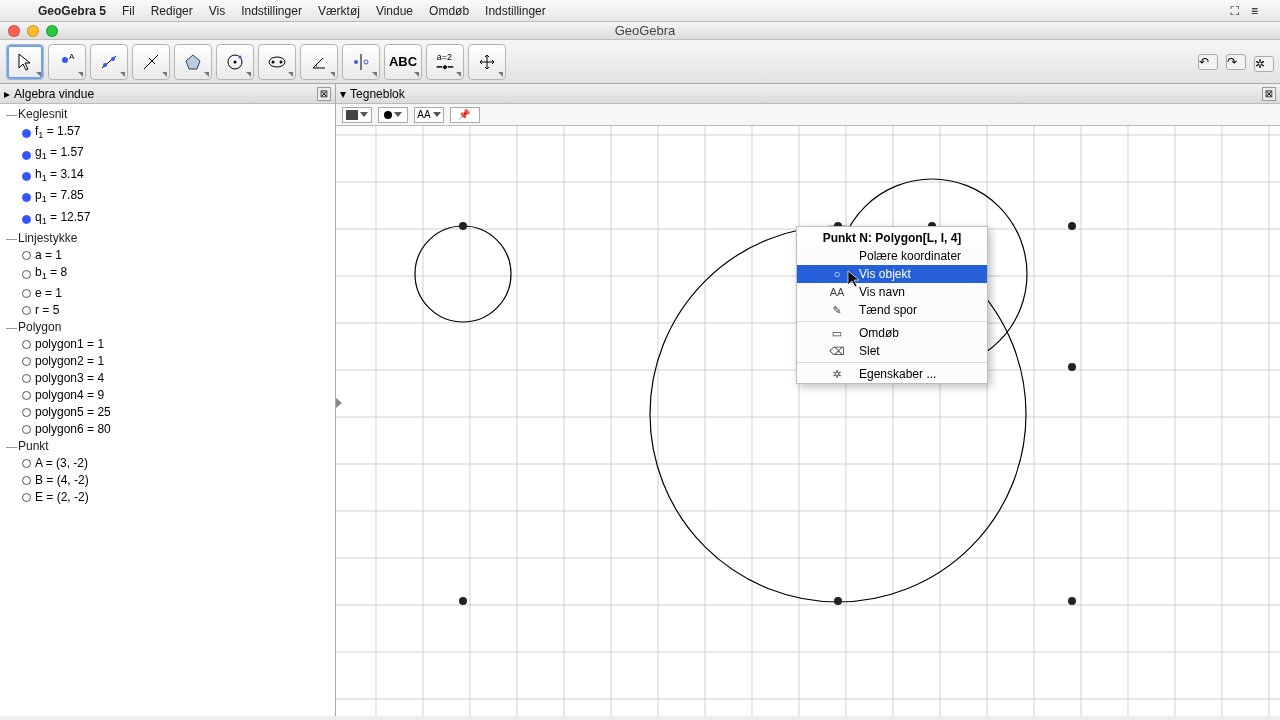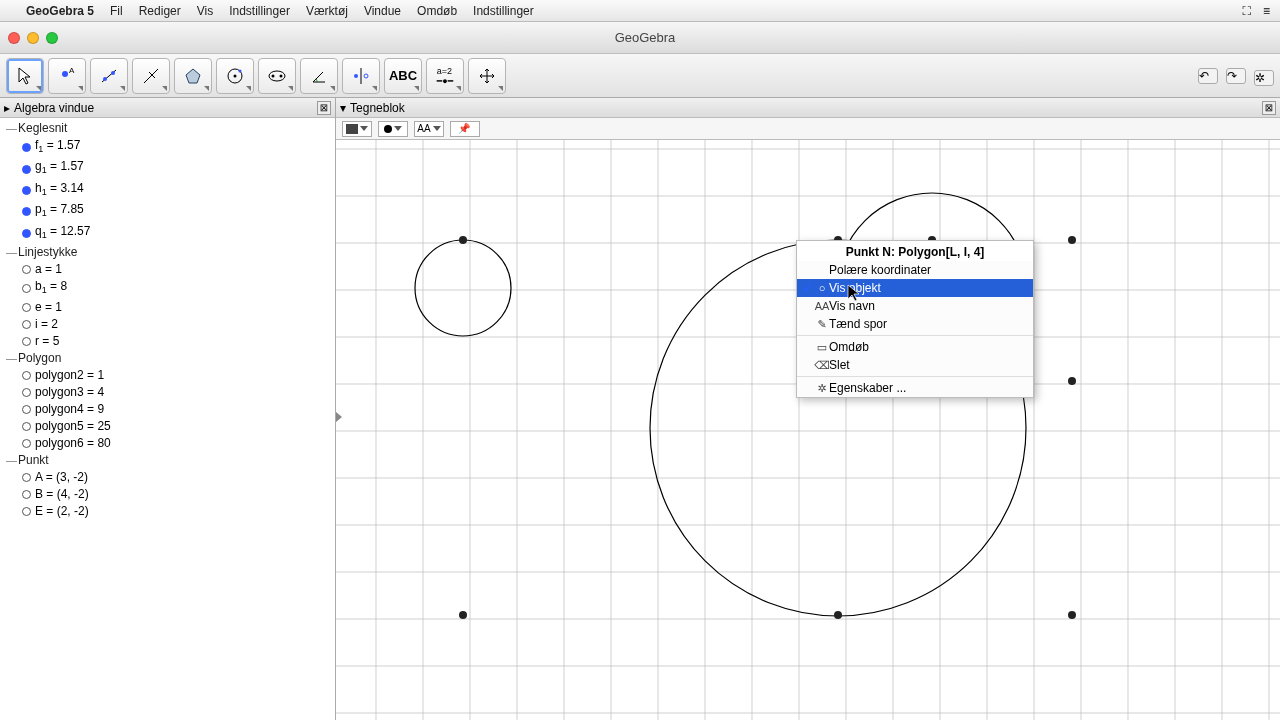--- a/index.html
+++ b/index.html
@@ -1,26 +1,26 @@
 <!DOCTYPE html>
 <html><head>
 <meta charset="utf-8">
 <style>
 * { margin: 0; padding: 0; box-sizing: border-box; font-family: -apple-system, "Lucida Grande", Arial, sans-serif; }
 body { width: 1280px; height: 720px; background: #ededed; overflow: hidden; font-size: 12px; }
 
 
-.menubar { height: 22px; background: linear-gradient(#fafafa,#e6e6e6); border-bottom: 1px solid #bbb; display: flex; align-items: center; padding: 0 10px; gap: 16px; }
+.menubar { height: 22px; background: linear-gradient(#fafafa,#e6e6e6); border-bottom: 1px solid #bbb; display: flex; align-items: center; padding: 0 22px; gap: 16px; }
 .menubar .apple { font-size: 14px; }
 .menubar .item { color: #222; }
 .menubar .bold { font-weight: bold; }
 .menubar .right { margin-left: auto; display:flex; gap: 12px; align-items:center;}
 
 
-.titlebar { height: 32px; background: linear-gradient(#f6f6f6,#dcdcdc); border-bottom: 1px solid #bfbfbf; display: flex; align-items: center; padding-left: 8px; }
+.titlebar { height: 18px; background: linear-gradient(#f6f6f6,#dcdcdc); border-bottom: 1px solid #bfbfbf; display: flex; align-items: center; padding-left: 8px; }
 .traffic { display: flex; gap: 7px; margin-right: 12px; }
 .traffic .dot { width: 12px; height: 12px; border-radius: 50%; border: 0.5px solid rgba(0,0,0,.2);}
 .dot.red { background: #ff5f57; }
 .dot.yellow { background: #febc2e; }
 .dot.green { background: #28c840; }
 .titlebar .title { flex: 1; text-align: center; color: #444; font-size: 13px; padding-right: 60px;}
 
 
 .toolbar { height: 44px; background: linear-gradient(#f7f7f7,#e2e2e2); border-bottom: 1px solid #aaa; display: flex; align-items: center; padding: 0 6px; gap: 4px; }
 .toolbtn { width: 38px; height: 36px; border: 1px solid #b5b5b5; border-radius: 4px; background: linear-gradient(#fff,#eaeaea); display:flex; align-items:center; justify-content:center; position:relative;}
@@ -50,23 +50,23 @@
 .panel-right { flex:1; display:flex; flex-direction:column; }
 .stylebar { height:22px; border-bottom:1px solid #bbb; display:flex; align-items:center; padding:0 6px; gap:6px; background:#f6f6f6;}
 .styleitem { width:30px;height:16px;border:1px solid #aaa;background:#fff;display:flex;align-items:center;justify-content:center;font-size:10px;}
 .styleitem .tri { margin-left:2px;width:0;height:0;border-left:4px solid transparent;border-right:4px solid transparent;border-top:5px solid #555;}
 
 
 .canvas { flex:1; position:relative; overflow:hidden; background:#fff; }
 .canvas svg { position:absolute; inset:0; }
 
 
-.ctxmenu { position:absolute; left:460px; top:100px; width:238px; background:#fcfcfc; border:1px solid #bcbcbc; box-shadow: 3px 3px 8px rgba(0,0,0,.25); font-size:12px; z-index:20;}
+.ctxmenu { position:absolute; left:460px; top:100px; width:192px; background:#fcfcfc; border:1px solid #bcbcbc; box-shadow: 3px 3px 8px rgba(0,0,0,.25); font-size:12px; z-index:20;}
 .ctxmenu .hdr { font-weight:bold; padding: 4px 8px 2px; text-align:center; background:#fff;}
-.ctxmenu .mi { display:flex; align-items:center; padding: 2px 6px; gap:0; height:18px;}
+.ctxmenu .mi { display:flex; align-items:center; padding: 2px 6px; gap:15px; height:18px;}
 .ctxmenu .mi .chk { width:12px; color:#2060ff; font-weight:bold; }
 .ctxmenu .mi .ico { width:14px;height:14px;display:flex;align-items:center;justify-content:center;font-size:11px;color:#444;}
 .ctxmenu .mi.sel { background:#2560d8; color:#fff; }
 .ctxmenu .mi.sel .ico { color:#fff; }
 .ctxmenu hr { border:none; border-top:1px solid #ddd; margin:2px 0;}
 
 
 .cursor { position:absolute; left:510px; top:144px; z-index:30; pointer-events:none;}
 .cursor svg { width:20px;height:20px;}
 </style>
@@ -229,29 +229,29 @@
         <div class="row">
           <span class="bullet empty"></span>
           <span class="expr">b<sub>1</sub> = 8</span>
         </div>
         <div class="row">
           <span class="bullet empty"></span>
           <span class="expr">e = 1</span>
         </div>
         <div class="row">
           <span class="bullet empty"></span>
-          <span class="expr">i = 2</span>
-        </div>
-        <div class="row">
-          <span class="bullet empty"></span>
           <span class="expr">r = 5</span>
         </div>
         <div class="cat">
           <span class="tw">—</span>
           <span>Polygon</span>
+        </div>
+        <div class="row">
+          <span class="bullet empty"></span>
+          <span class="expr">polygon1 = 1</span>
         </div>
         <div class="row">
           <span class="bullet empty"></span>
           <span class="expr">polygon2 = 1</span>
         </div>
         <div class="row">
           <span class="bullet empty"></span>
           <span class="expr">polygon3 = 4</span>
         </div>
         <div class="row">

